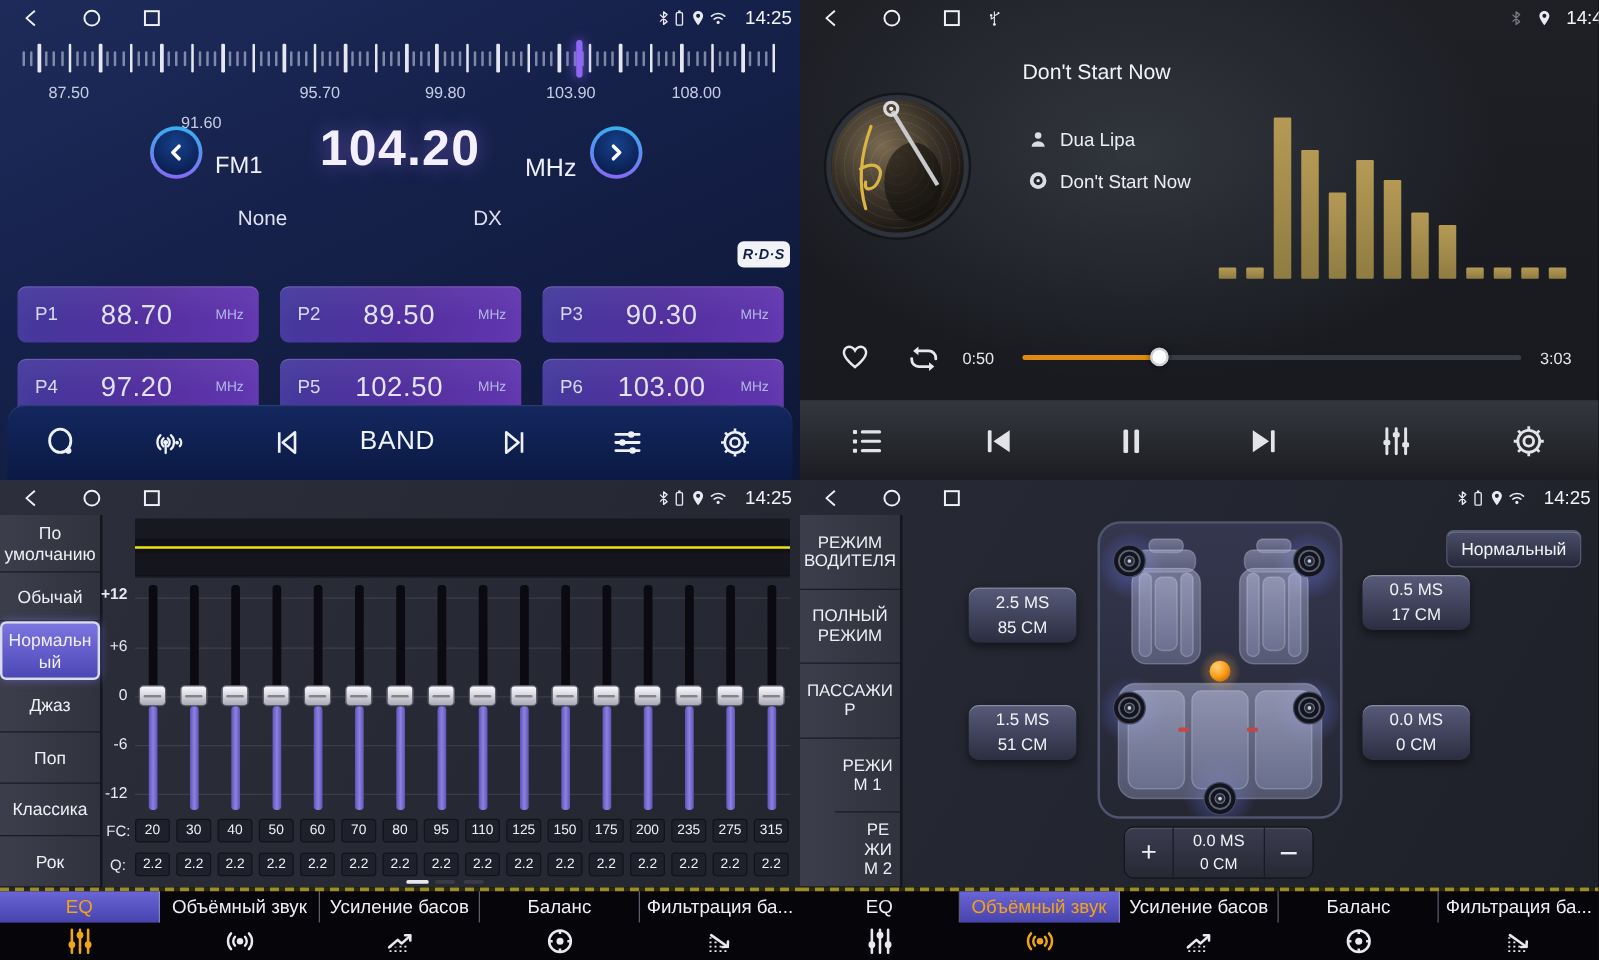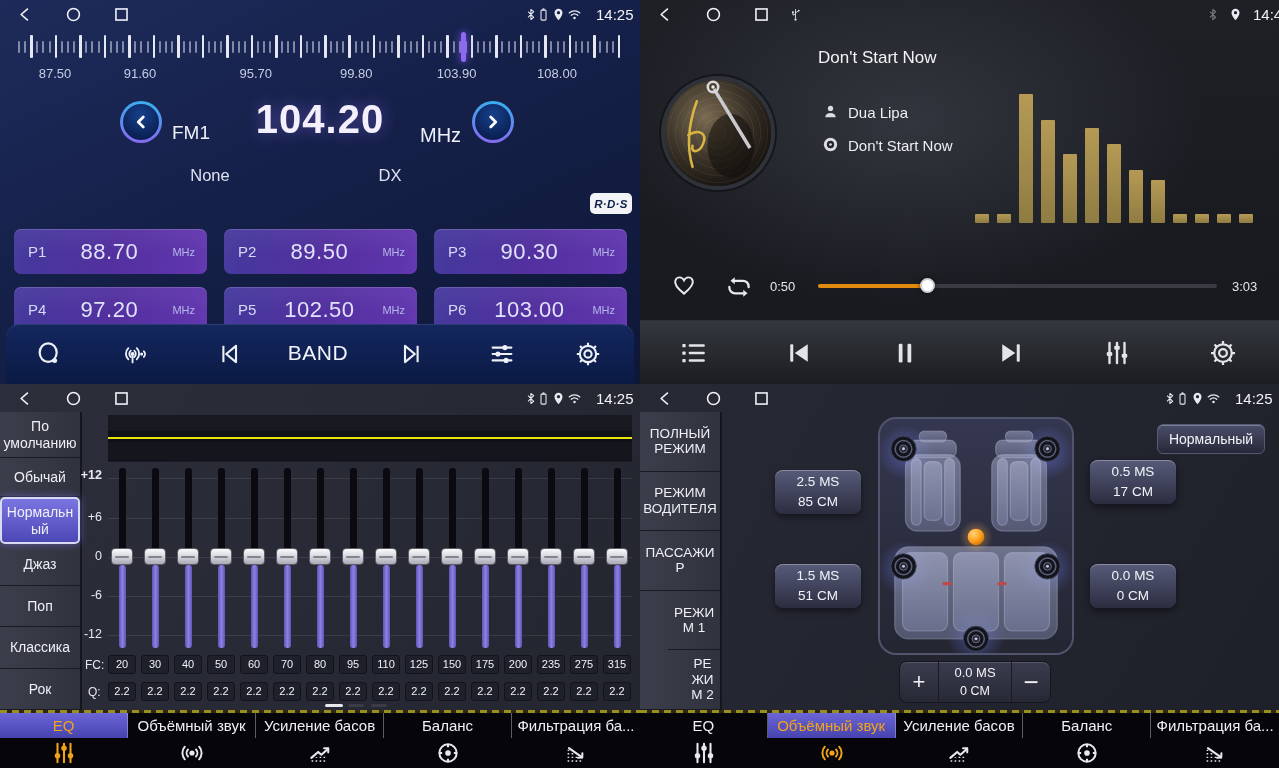--- a/index.html
+++ b/index.html
@@ -244,21 +244,21 @@
         <div class="tick major" style="left: 568.8px;"></div>
         <div class="tick" style="left: 574.92px;"></div>
         <div class="tick" style="left: 581.04px;"></div>
         <div class="tick" style="left: 587.16px;"></div>
         <div class="tick major" style="left: 593.28px;"></div>
         <div class="tick" style="left: 599.4px;"></div>
         <div class="tick" style="left: 605.52px;"></div>
         <div class="tick" style="left: 611.64px;"></div>
         <div class="tick major" style="left: 617.76px;"></div>
         <div class="flabel" style="left: 55px;">87.50</div>
-        <div class="flabel" style="left: 140px;">91.60</div>
+        <div class="flabel" style="left: 161px; margin-top: 24px;">91.60</div>
         <div class="flabel" style="left: 255.8px;">95.70</div>
         <div class="flabel" style="left: 356.2px;">99.80</div>
         <div class="flabel" style="left: 456.6px;">103.90</div>
         <div class="flabel" style="left: 557px;">108.00</div>
         <div class="fpointer" style="left: 461.483px;"></div>
       </div>
 
     <div class="navbtn" style="left:120px;top:101px">
       <div class="in">
           <span class="ic">
@@ -838,22 +838,22 @@
               <path d="M3.5 9.5a12.5 12.5 0 0 1 17 0"></path>
               <path d="M6.8 13.2a8 8 0 0 1 10.4 0"></path>
             </g>
             <circle cx="12" cy="17.5" r="2" fill="currentColor"></circle>
           </svg>
         </span>
       <span class="time" style="left:595px">14:25</span>
     </div>
 
     <div class="side">
+        <div class="si" style="flex: 1 1 0%; font-size: 13.5px;">РЕЖИМ ВОДИТЕЛЯ</div>
         <div class="si" style="flex: 1 1 0%; font-size: 13.5px;">ПОЛНЫЙ РЕЖИМ</div>
-        <div class="si" style="flex: 1 1 0%; font-size: 13.5px;">РЕЖИМ ВОДИТЕЛЯ</div>
         <div class="si" style="flex: 1 1 0%; font-size: 13.5px;">ПАССАЖИР</div>
         <div class="si" style="flex: 1 1 0%; font-size: 13.5px; margin-left: 28px;">РЕЖИМ 1</div>
         <div class="si" style="flex: 1 1 0%; font-size: 13.5px; padding-left: 48px;">РЕЖИМ 2</div>
       </div>
 
     <div class="profile-btn">Нормальный</div>
 
     <div class="dbtn" style="left:135px;top:86px">
       <span>2.5 MS</span>
       <span>85 CM</span>

